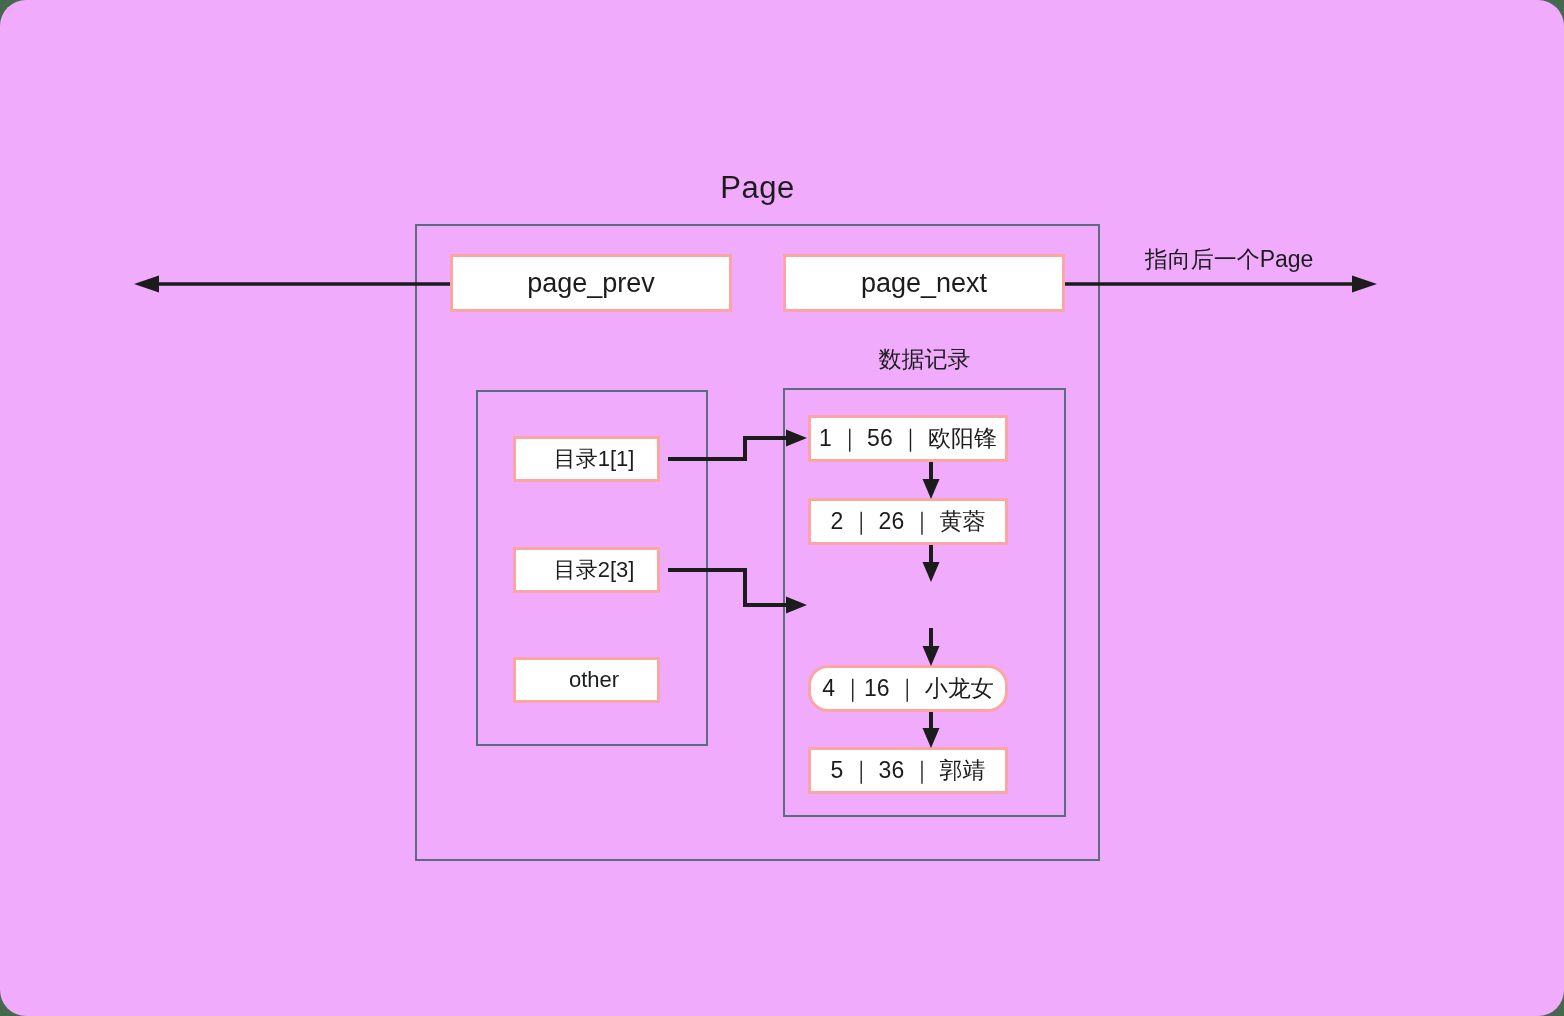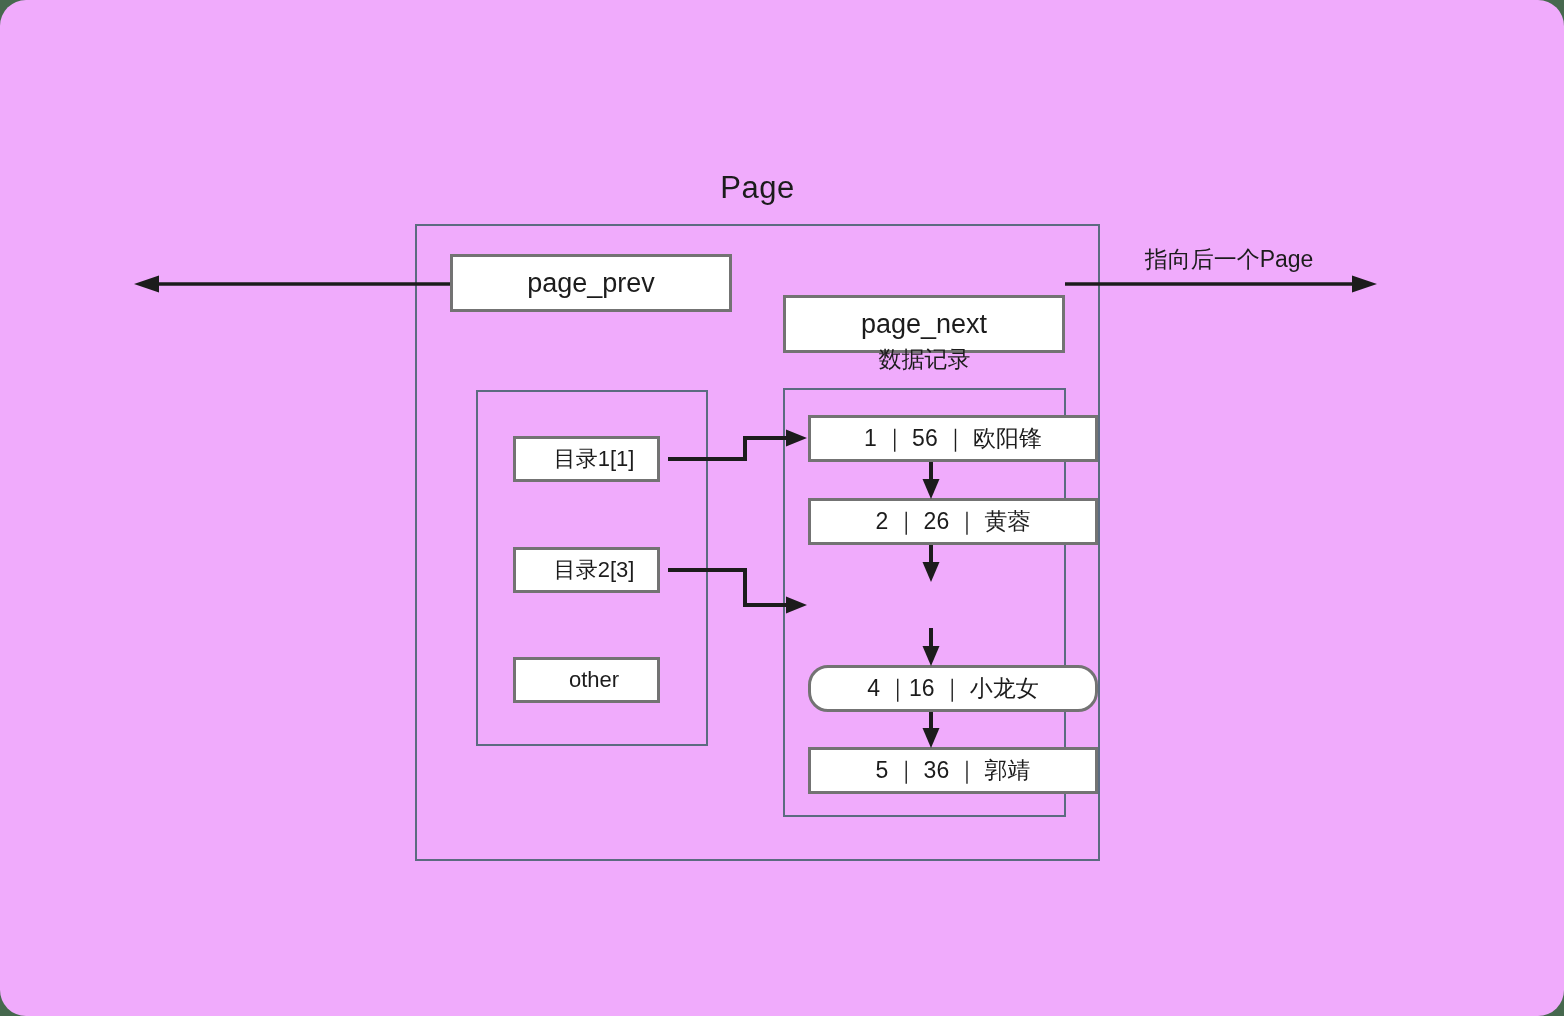--- a/index.html
+++ b/index.html
@@ -19,21 +19,21 @@
   .diagram-title {
     left: 415px; top: 170px; width: 685px; height: 40px;
     font-size: 31px; color: #1c1c1c; text-align: center;
     letter-spacing: 0.5px;
   }
   .outer-box {
     left: 415px; top: 224px; width: 685px; height: 637px;
     border: 2px solid #5b6b80; background: transparent;
   }
   .black-box {
-    border: 3px solid #737373; background: #ffffff;
+    border: 3px solid #fca5a5; background: #ffffff;
     display: flex; align-items: center; justify-content: center;
     color: #1c1c1c;
   }
   .ptr-box {
     top: 254px; width: 282px; height: 58px;
     font-size: 27px;
   }
   .arrow-label {
     top: 244px; height: 32px; font-size: 23px; color: #1c1c1c;
     text-align: center; white-space: nowrap;
@@ -42,21 +42,21 @@
     left: 783px; top: 344px; width: 283px; height: 32px;
     font-size: 23px; color: #1c1c1c; text-align: center;
   }
   .inner-container {
     border: 2px solid #5b6b80; background: transparent;
   }
   .dir-entry {
     left: 513px; width: 147px; height: 46px; font-size: 22px; padding-left: 15px;
   }
   .record-row {
-    left: 808px; width: 290px; height: 47px; font-size: 23px;
+    left: 808px; width: 200px; height: 47px; font-size: 23px;
     white-space: nowrap;
   }
   svg.overlay {
     position: absolute; left: 0; top: 0;
     width: 1564px; height: 1016px;
     pointer-events: none;
   }
   svg .ln { stroke: #1c1c1c; fill: none; }
   svg .hd { fill: #1c1c1c; stroke: none; }
 </style>
@@ -65,21 +65,21 @@
 
 <div class="canvas">
 
   <div class="abs diagram-title">Page</div>
 
   <div class="abs outer-box"></div>
 
   <div class="abs black-box ptr-box" style="left:450px;">
     <span>page_prev</span>
   </div>
-  <div class="abs black-box ptr-box" style="left:783px;margin-top:41px;">
+  <div class="abs black-box ptr-box" style="left:783px;">
     <span>page_next</span>
   </div>
 
   <div class="abs arrow-label" style="left:1124px; width:210px;">指向后一个Page</div>
 
   <div class="abs records-label">数据记录</div>
 
   <div class="abs inner-container" style="left:476px; top:390px; width:232px; height:356px;"></div>
 
   <div class="abs black-box dir-entry" style="top:436px;">

